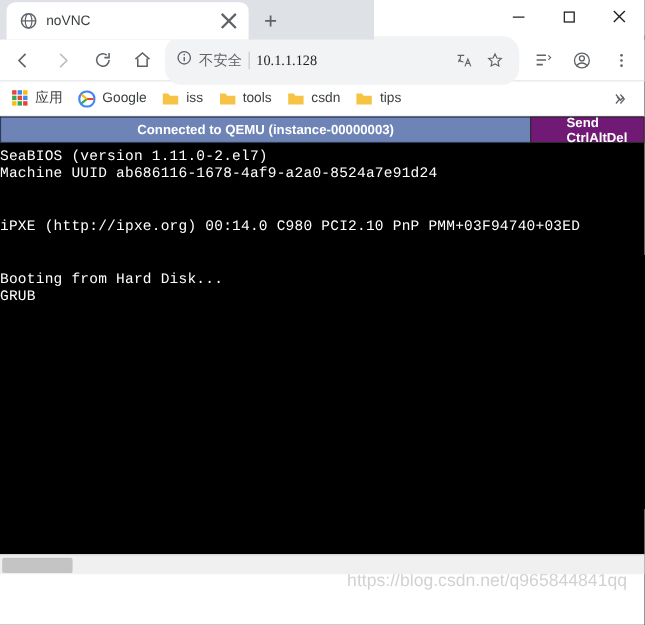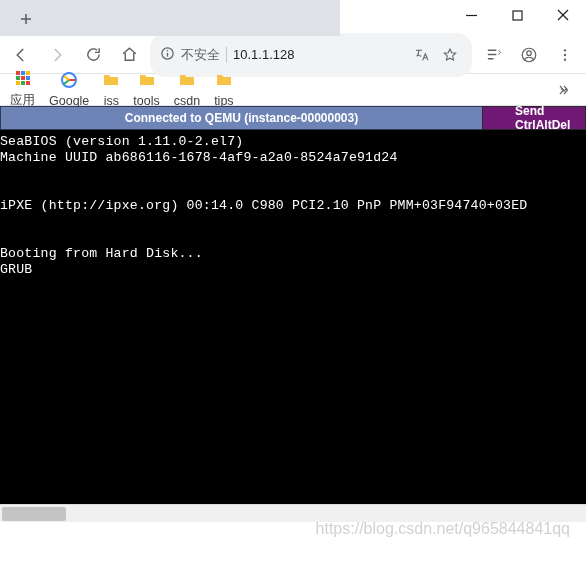--- a/index.html
+++ b/index.html
@@ -68,37 +68,38 @@
     flex:1;
     height:44px;
     background:#f1f3f4;
     border-radius:15px;
     display:flex;
     align-items:center;
     padding:0 10px;
     gap:6px;
     color:#5f6368;
     font-size:13px;
+    font-family:Liberation Serif, serif;
   }
   .omnibox .site { color:#202124; }
   .omnibox .subtle { color:#80868b; }
   .omnibox .sep { width:1px; height:16px; background:#c7c7c7; }
   .omnibox .trail { display:flex; align-items:center; gap:4px; margin-left:auto;}
   .trail .tbtn { width:24px;height:24px;}
 
   
   .bmbar {
     height: 32px;
     display:flex; align-items:center; gap:14px;
     padding: 0 10px;
     border-bottom:1px solid #e1e3e6;
     font-size:12.5px;
     color:#3c4043;
   }
-  .bm { display:flex; align-items:center; gap:6px;flex-direction:column; }
+  .bm { display:flex; align-items:flex-start; gap:6px; }
   .bm .foldicon { width:16px;height:16px; }
   .bmbar .overflow { margin-left:auto; width:24px;height:24px; display:flex;align-items:center;justify-content:center;color:#5f6368;}
 
   
   .vnc-header {
     height: 24px;
     display:flex;
     background:#313131;
     color:#fff;
     font-size:12px;
@@ -178,20 +179,36 @@
     </div>
     <div class="winbtn close">
       <svg viewBox="0 0 12 12">
           <line x1="1" y1="1" x2="11" y2="11" stroke="currentColor" stroke-width="1.3"></line>
           <line x1="11" y1="1" x2="1" y2="11" stroke="currentColor" stroke-width="1.3"></line>
         </svg>
     </div>
   </div>
 
   <div class="tabstrip">
+    <div class="tab">
+      <span class="favicon">
+        <svg viewBox="0 0 16 16">
+            <circle cx="8" cy="8" r="6.5" fill="none" stroke="#5f6368" stroke-width="1.3"></circle>
+            <ellipse cx="8" cy="8" rx="3" ry="6.5" fill="none" stroke="#5f6368" stroke-width="1.1"></ellipse>
+            <line x1="1.5" y1="8" x2="14.5" y2="8" stroke="#5f6368" stroke-width="1.1"></line>
+          </svg>
+      </span>
+      <span>noVNC</span>
+      <span class="closebtn">
+        <svg viewBox="0 0 10 10">
+            <line x1="1" y1="1" x2="9" y2="9" stroke="currentColor" stroke-width="1.3"></line>
+            <line x1="9" y1="1" x2="1" y2="9" stroke="currentColor" stroke-width="1.3"></line>
+          </svg>
+      </span>
+    </div>
     <div class="newtab">
       <svg width="14" height="14" viewBox="0 0 14 14">
           <line x1="7" y1="2" x2="7" y2="12" stroke="#5f6368" stroke-width="1.6"></line>
           <line x1="2" y1="7" x2="12" y2="7" stroke="#5f6368" stroke-width="1.6"></line>
         </svg>
     </div>
   </div>
 </div>
 
 <div class="toolbar">

